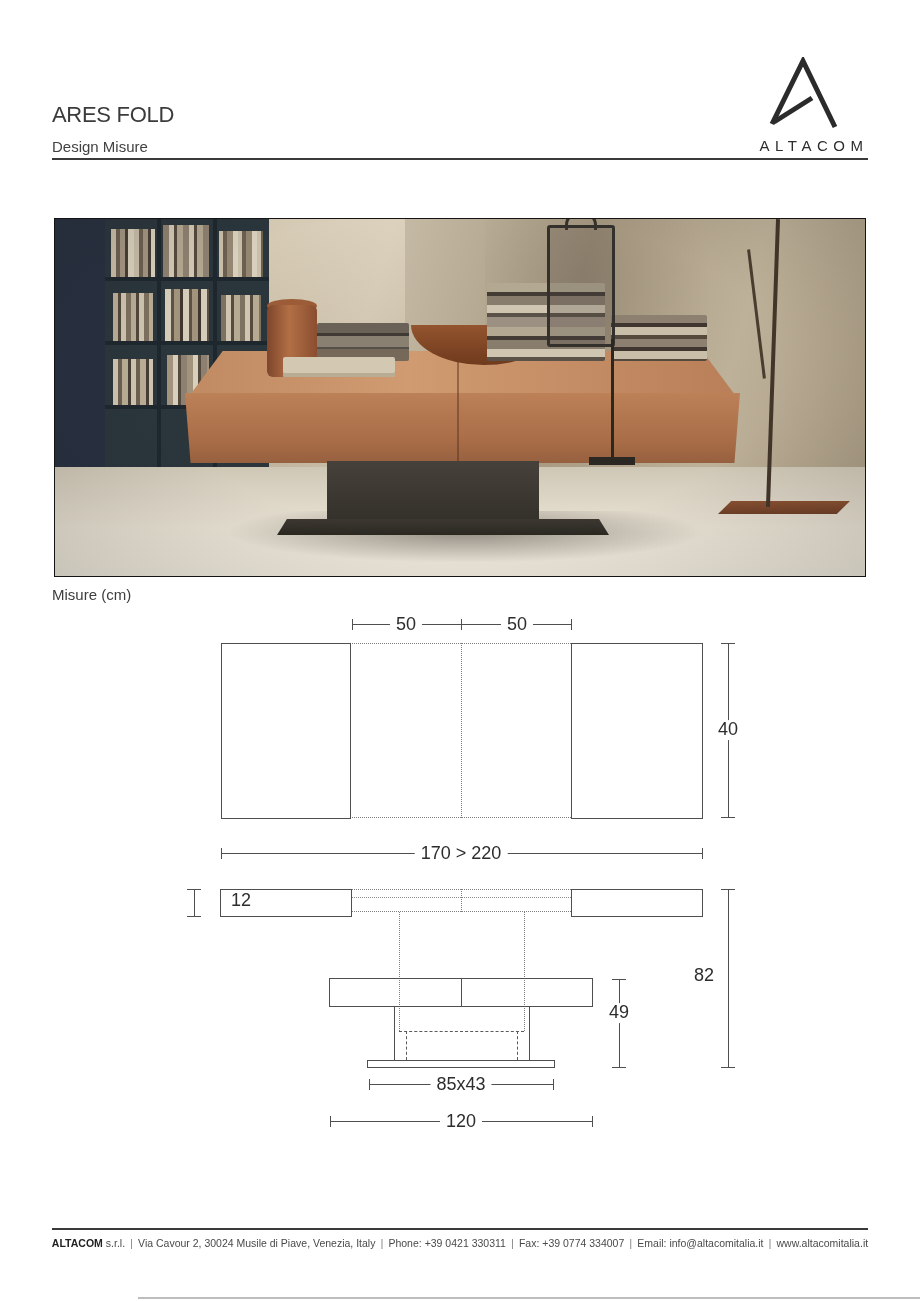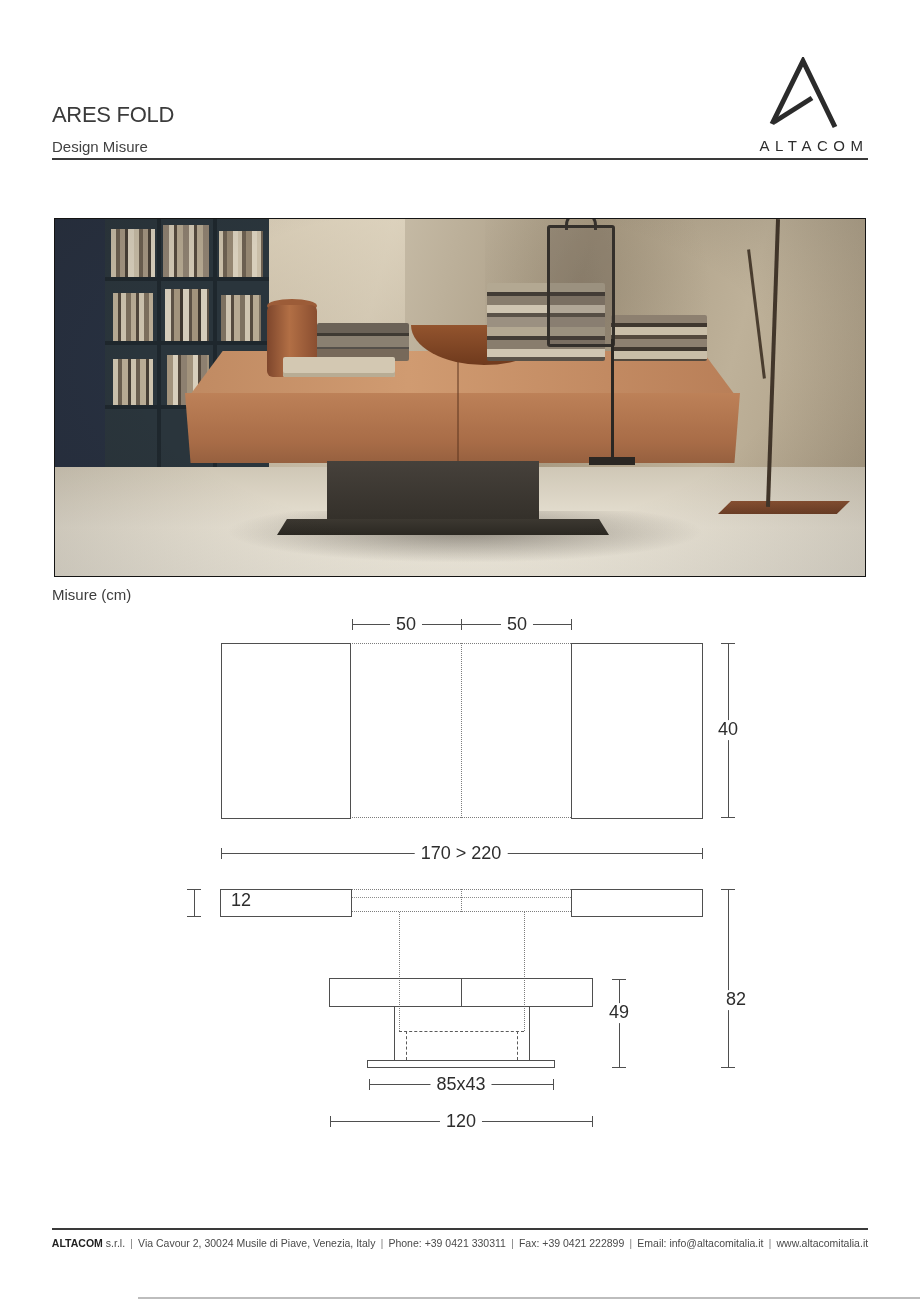--- a/index.html
+++ b/index.html
@@ -151,42 +151,42 @@
   <div class="box" style="left:367px;top:1060px;width:188px;height:8px;"></div>
 
   <div class="ln" style="left:619px;top:979px;width:1px;height:89px;"></div>
   <div class="ln" style="left:612px;top:979px;width:14px;height:1px;"></div>
   <div class="ln" style="left:612px;top:1067px;width:14px;height:1px;"></div>
   <div class="dim-label" style="left:619px;top:1013px;">49</div>
 
   <div class="ln" style="left:728px;top:889px;width:1px;height:179px;"></div>
   <div class="ln" style="left:721px;top:889px;width:14px;height:1px;"></div>
   <div class="ln" style="left:721px;top:1067px;width:14px;height:1px;"></div>
-  <div class="dim-label" style="left:736px;top:976px;margin-top:24px;">82</div>
+  <div class="dim-label" style="left:704px;top:976px;">82</div>
 
   <div class="ln" style="left:369px;top:1084px;width:185px;height:1px;"></div>
   <div class="ln" style="left:369px;top:1079px;width:1px;height:11px;"></div>
   <div class="ln" style="left:553px;top:1079px;width:1px;height:11px;"></div>
   <div class="dim-label" style="left:461px;top:1085px;">85x43</div>
 
   <div class="ln" style="left:330px;top:1121px;width:263px;height:1px;"></div>
   <div class="ln" style="left:330px;top:1116px;width:1px;height:11px;"></div>
   <div class="ln" style="left:592px;top:1116px;width:1px;height:11px;"></div>
   <div class="dim-label" style="left:461px;top:1122px;">120</div>
 
   <div class="rule" style="left:52px;top:1228px;width:816px;"></div>
   <div class="footer-row">
     <span class="bold">ALTACOM</span>
       <span class="srl">s.r.l.</span>
     <span class="sep">|</span>
     <span>Via Cavour 2, 30024 Musile di Piave, Venezia, Italy</span>
     <span class="sep">|</span>
     <span>Phone: +39 0421 330311</span>
     <span class="sep">|</span>
-    <span>Fax: +39 0421 222899</span>
+    <span>Fax: +39 0774 334007</span>
     <span class="sep">|</span>
     <span>Email: info@altacomitalia.it</span>
     <span class="sep">|</span>
     <span>www.altacomitalia.it</span>
   </div>
 
   <div class="edge-artifact"></div>
 </div>
 
 </body></html>

